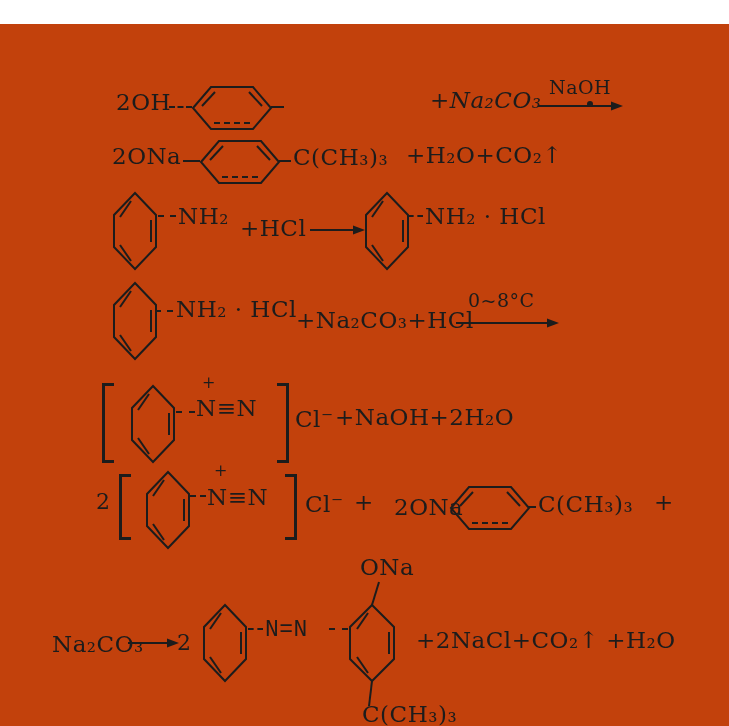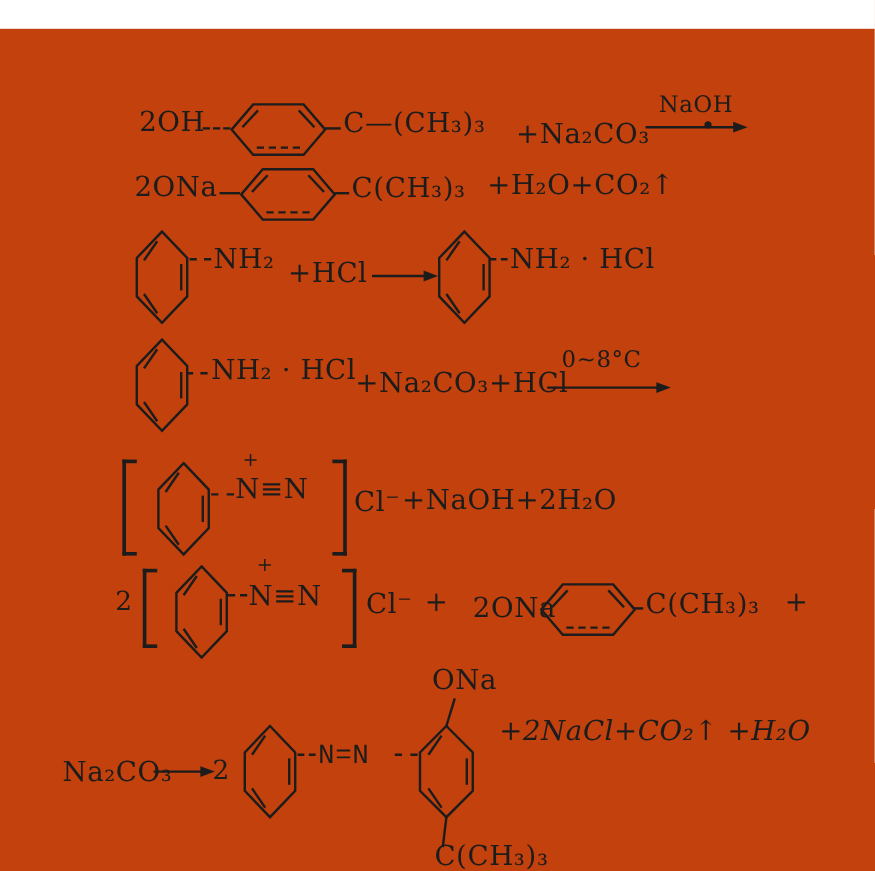--- a/index.html
+++ b/index.html
@@ -28,22 +28,21 @@
 
   <span class="t" style="left:116px;top:66px;">2OH</span>
   <div class="conn dash" style="left:169px;top:82px;width:23px;"></div>
   <svg style="left:192px;top:60px;" width="80" height="48" viewBox="0 0 80 48">
     <polygon class="stroke" points="1,24 19,3 61,3 79,24 61,45 19,45"></polygon>
     <line class="stroke" x1="10" y1="22" x2="23" y2="8"></line>
     <line class="stroke" x1="57" y1="8" x2="70" y2="22"></line>
     <line class="stroke" x1="22" y1="39" x2="58" y2="39" stroke-dasharray="6 4"></line>
   </svg>
   <div class="conn" style="left:271px;top:82px;width:13px;"></div>
-  <span class="t" style="left:286px;top:67px;">C—(CH₃)₃</span>
-  <span class="t" style="left:430px;top:76px;">+Na₂CO₃</span>
+  <span class="t" style="left:430px;top:64px;font-style:italic;">+Na₂CO₃</span>
   <span class="t lbl" style="left:549px;top:53px;">NaOH</span>
   <svg style="left:538px;top:74px;" width="86" height="16" viewBox="0 0 86 16">
     <line class="stroke" x1="0" y1="8" x2="75" y2="8"></line>
     <polygon class="fillink" points="85,8 73,3.5 73,12.5"></polygon>
     <circle class="fillink" cx="52" cy="6" r="3"></circle>
   </svg>
 
   <span class="t" style="left:112px;top:120px;">2ONa</span>
   <div class="conn" style="left:183px;top:136px;width:17px;"></div>
   <svg style="left:200px;top:114px;" width="80" height="48" viewBox="0 0 80 48">
@@ -150,21 +149,21 @@
   <span class="t" style="left:360px;top:531px;">ONa</span>
   <svg style="left:349px;top:556px;" width="50" height="128" viewBox="0 0 50 128">
     <polygon class="stroke" points="23,25 45,47 45,79 23,101 1,79 1,47"></polygon>
     <line class="stroke" x1="8" y1="49" x2="19" y2="33"></line>
     <line class="stroke" x1="8" y1="77" x2="19" y2="93"></line>
     <line class="stroke" x1="40" y1="52" x2="40" y2="74"></line>
     <line class="stroke" x1="23" y1="25" x2="30" y2="2"></line>
     <line class="stroke" x1="23" y1="101" x2="20" y2="126"></line>
   </svg>
   <span class="t" style="left:362px;top:678px;">C(CH₃)₃</span>
-  <span class="t" style="left:416px;top:574px;font-style:italic;">+2NaCl+CO₂↑ +H₂O</span>
+  <span class="t" style="left:416px;top:604px;">+2NaCl+CO₂↑ +H₂O</span>
 
   <div class="remnant" style="left:150px;top:719px;width:18px;"></div>
   <div class="remnant" style="left:180px;top:719px;width:10px;"></div>
   <div class="remnant" style="left:200px;top:719px;width:26px;"></div>
   <div class="remnant" style="left:238px;top:719px;width:12px;"></div>
   <div class="remnant" style="left:258px;top:719px;width:8px;"></div>
   <div class="remnant" style="left:278px;top:719px;width:30px;"></div>
   <div class="remnant" style="left:318px;top:719px;width:10px;"></div>
   <div class="remnant" style="left:340px;top:719px;width:22px;"></div>
   <div class="remnant" style="left:372px;top:719px;width:12px;"></div>

